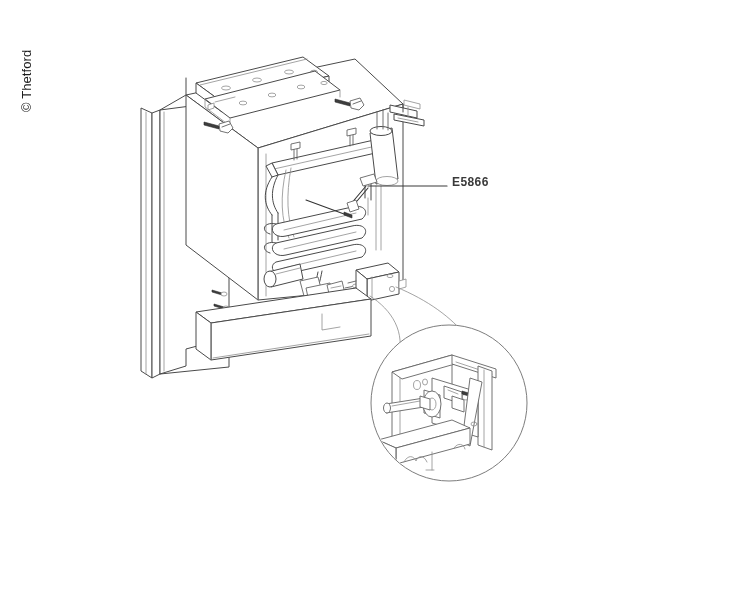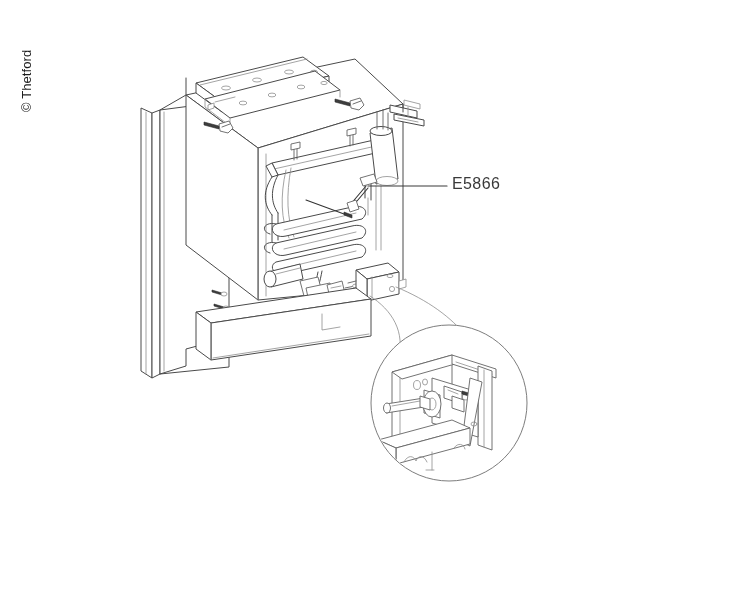--- a/index.html
+++ b/index.html
@@ -47,22 +47,22 @@
     color: #1c1c1c;
     white-space: nowrap;
     letter-spacing: 0.1px;
     line-height: 22px;
   }
   .part-label {
     position: absolute;
     left: 452px;
     top: 175px;
     font-family: "Liberation Sans", sans-serif;
-    font-size: 16px;
-    font-weight: 400;
+    font-size: 12px;
+    font-weight: 700;
     color: #3a3a3a;
     letter-spacing: 0.4px;
     white-space: nowrap;
   }
   
   .ln { fill: none; stroke: #4a4a4a; stroke-width: 1; stroke-linejoin: round; stroke-linecap: round; }
   .ln-lt { fill: none; stroke: #8d8d8d; stroke-width: 0.8; stroke-linejoin: round; stroke-linecap: round; }
   .ln-md { fill: none; stroke: #606060; stroke-width: 0.9; stroke-linejoin: round; stroke-linecap: round; }
   .ln-dk { fill: none; stroke: #333333; stroke-width: 1.1; stroke-linejoin: round; stroke-linecap: round; }
   .fillw { fill: #ffffff; stroke: #4a4a4a; stroke-width: 1; stroke-linejoin: round; }

